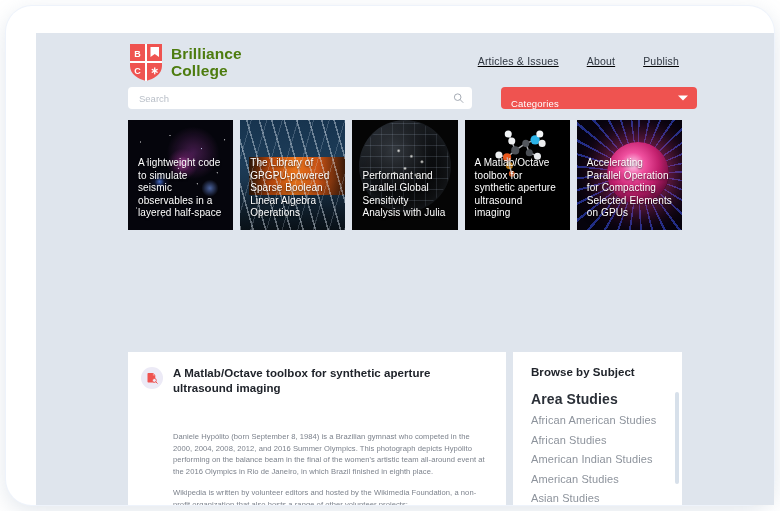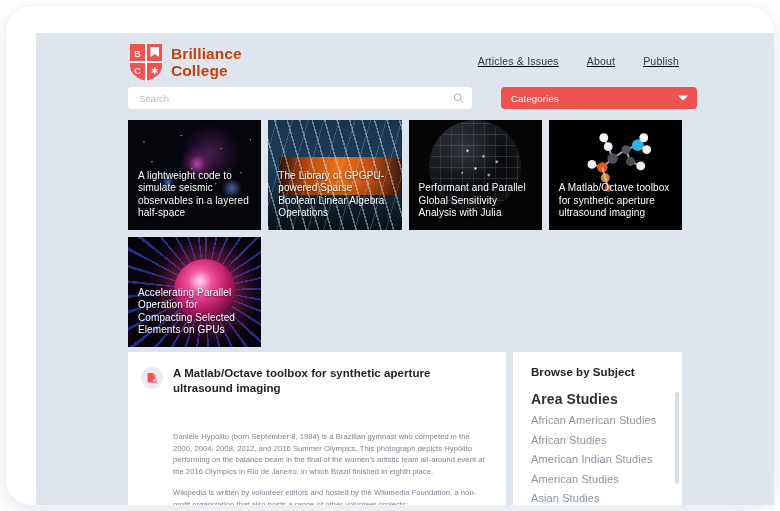--- a/index.html
+++ b/index.html
@@ -31,21 +31,21 @@
   .site-header {
     position: absolute; left: 0; top: 0;
     width: 100%; height: 75px;
   }
   .logo {
     position: absolute; left: 92px; top: 9px;
     display: flex; align-items: center; gap: 7px;
   }
   .shield { width: 36px; height: 40px; display: block; }
   .logo-text {
-    color: #c2410c; font-weight: bold; font-size: 15.5px;
+    color: #4d7c0f; font-weight: bold; font-size: 15.5px;
     line-height: 17px; letter-spacing: .1px;
   }
   .logo-text span { display: block; }
 
   .nav {
     position: absolute; right: 95px; top: 22px;
     display: flex; gap: 28px; text-decoration: underline;
   }
   .nav-item {
     font-size: 10.5px; color: #2f3640; letter-spacing: .2px;
@@ -73,41 +73,41 @@
   .search-input::placeholder { color: #b9bfc8; }
   .search-icon {
     position: absolute; right: 8px; top: 50%;
     transform: translateY(-50%);
     width: 11px; height: 11px; pointer-events: none;
   }
   .categories-btn {
     position: relative;
     flex: 0 0 196px; height: 22px;
     background: #ef5350; border-radius: 4px;
-    display: flex; align-items: center;
+    display: flex; align-items: flex-end;
     padding: 0 10px; cursor: pointer;
   }
   .categories-label {
     color: #ffffff; font-size: 9.5px; letter-spacing: .2px;
   }
   .chevron {
     position: absolute; right: 9px; top: 50%;
     transform: translateY(-50%);
     width: 0; height: 0;
     border-left: 5px solid transparent;
     border-right: 5px solid transparent;
     border-top: 5px solid #ffffff;
   }
 
   
   .card-grid {
     position: absolute; left: 92px; top: 87px;
     width: 554px;
     display: grid;
-    grid-template-columns: repeat(4, 1fr);
+    grid-template-columns: repeat(5, 1fr);
     gap: 7px 7px;
   }
   .card {
     position: relative;
     height: 110px;
     overflow: hidden;
     cursor: pointer;
     background: #0a0a10;
   }
   .card-art { position: absolute; inset: 0; }

